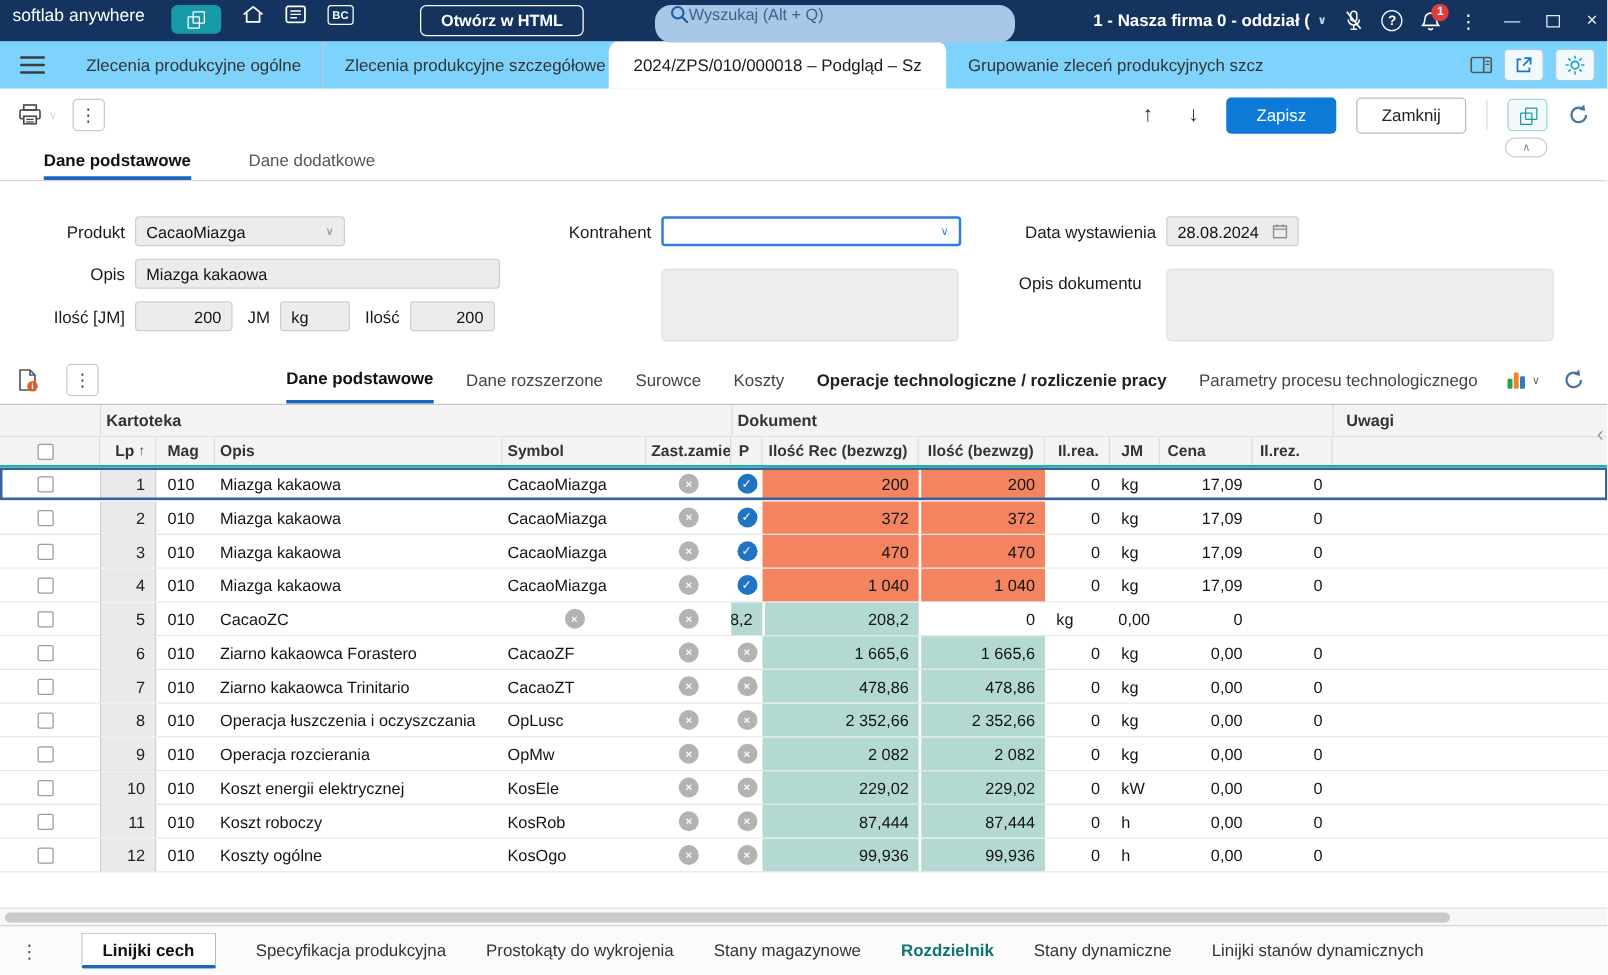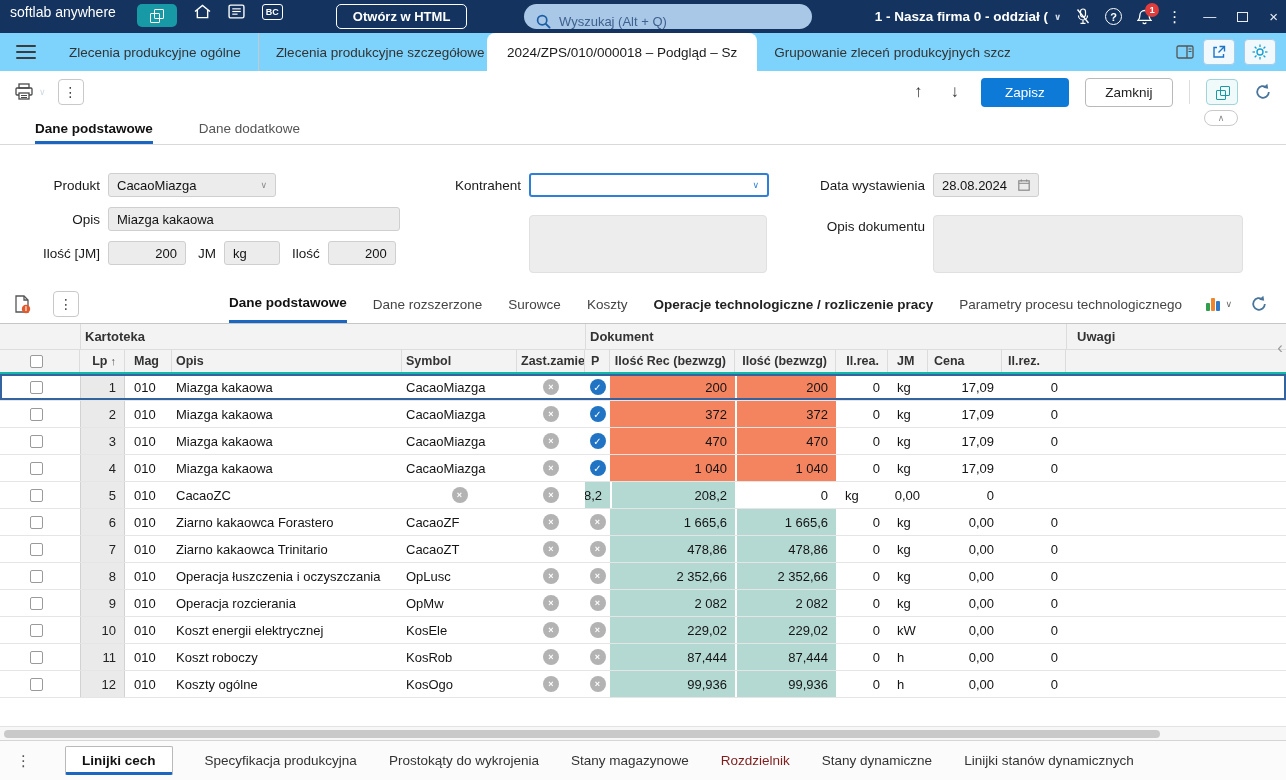--- a/index.html
+++ b/index.html
@@ -13,21 +13,21 @@
   .appname{color:#fff;font-size:14px;margin-right:4px}
   .teal-btn{width:40px;height:23px;background:var(--teal,#1899a6);border:none;border-radius:5px;display:flex;align-items:center;justify-content:center;cursor:pointer}
   .copy-glyph{position:relative;width:13px;height:13px;display:inline-block}
   .copy-glyph::before{content:"";position:absolute;left:0;top:4px;width:8px;height:8px;border:1.4px solid #fff;border-radius:1px}
   .copy-glyph::after{content:"";position:absolute;left:4px;top:0;width:8px;height:8px;border:1.4px solid #fff;border-radius:1px}
   .copy-glyph.tealc::before{border-color:var(--teal,#1899a6)}
   .copy-glyph.tealc::after{border-color:var(--teal,#1899a6)}
   .tb-ico{display:flex;align-items:center;cursor:pointer}
   .bc-badge{color:#fff;font-size:9px;font-weight:700;border:1.2px solid #fff;border-radius:3px;padding:2px 3px;cursor:pointer}
   .open-html{margin-left:36px;background:transparent;border:1.5px solid #fff;border-radius:5px;color:#fff;font-size:13px;font-weight:700;padding:4px 16px;cursor:pointer;font-family:inherit}
-  .search{position:absolute;left:524px;top:4px;width:288px;height:25px;background:var(--search-bg,#a9c7e6);border-radius:13px;display:flex;align-items:flex-end;gap:8px;padding:0 12px;cursor:text}
+  .search{position:absolute;left:524px;top:4px;width:288px;height:30px;background:var(--search-bg,#a9c7e6);border-radius:13px;display:flex;align-items:flex-start;padding:0 12px;cursor:text}
   .search-ph{color:#3e618e;font-size:13px}
   .top-right{position:absolute;right:8px;top:0;height:33px;display:flex;align-items:center;gap:15px}
   .company{color:#fff;font-size:13.5px;font-weight:600;display:flex;align-items:center;gap:6px;cursor:pointer;white-space:nowrap}
   .caret{font-size:9px;color:#cfd8e6}
   .help{width:17px;height:17px;border:1.4px solid #fff;border-radius:50%;color:#fff;font-size:11px;font-weight:700;display:flex;align-items:center;justify-content:center;cursor:pointer}
   .bellwrap{position:relative;display:flex;align-items:center;cursor:pointer}
   .badge{position:absolute;top:-6px;right:-7px;min-width:14px;height:14px;background:var(--badge-red,#e03c3c);border-radius:7px;color:#fff;font-size:9.5px;font-weight:700;display:flex;align-items:center;justify-content:center;padding:0 3px}
   .kebab-top{color:#fff;font-size:15px;cursor:pointer}
   .winctl{color:#e8edf5;font-size:13px;cursor:pointer;margin-left:6px}
   .maxbox{width:11px;height:10px;border:1.4px solid #e8edf5}
@@ -75,21 +75,21 @@
   .input{display:flex;align-items:center;height:24px;background:#ececec;border:1px solid #cfcfcf;border-radius:3px;padding:0 8px;font-size:13px;color:#111;cursor:text;white-space:nowrap;overflow:hidden}
   .input.num{justify-content:flex-end}
   .input .caret{margin-left:auto;color:#8a8a8a}
   .combo-focus{background:#fff;border:2px solid #2e7fd8}
   .combo-focus .caret{color:#2e7fd8}
   .w168{width:168px}.w290{width:292px}.w76{width:78px}.w54{width:56px}.w66{width:68px}.w238{width:240px}.w104{width:106px}
   .cal{margin-left:auto;display:flex}
   .textarea{background:#ededed;border:1px solid #e0e0e0;border-radius:4px;cursor:text}
   .ta-b{position:absolute;left:74px;top:42px;width:238px;height:58px}
   .ta-c{position:absolute;left:118px;top:42px;width:310px;height:58px}
-  .lbl2{position:absolute;left:0;top:46px;width:110px;text-align:right;font-size:13.5px;color:#1a1a1a}
+  .lbl2{position:absolute;left:0;top:46px;width:110px;text-align:left;font-size:13.5px;color:#1a1a1a}
 
   
   .subtoolbar{height:38px;display:flex;align-items:center;padding:0 14px;gap:22px;flex:0 0 auto;background:#fff}
   .dtabs{display:flex;gap:26px;margin-left:128px;align-self:stretch;align-items:stretch}
   .dtab{font-size:13.5px;color:#444;display:flex;align-items:center;cursor:pointer;white-space:nowrap}
   .dtab.active{color:#111;font-weight:700;border-bottom:3px solid var(--accent-blue,#1a66c0)}
   .dtab.semib{font-weight:700;color:#222}
   .sub-right{margin-left:auto;display:flex;align-items:center;gap:18px;margin-right:4px}
   .chart{display:flex;align-items:flex-end;gap:1px;cursor:pointer}
   .chart i{display:inline-block;width:4px;border-radius:1px}
@@ -127,21 +127,21 @@
   .icoC{width:16px;height:16px;border-radius:50%;background:#2174c4;color:#fff;font-size:10px;font-weight:700;display:flex;align-items:center;justify-content:center}
   .g-chevron{position:absolute;right:3px;top:14px;color:#9a9a9a;font-size:17px;cursor:pointer}
 
   
   .hscroll{height:14px;background:#f7f7f7;border-top:1px solid #e2e2e2;position:relative;flex:0 0 auto;cursor:pointer}
   .thumb{position:absolute;left:4px;top:3px;height:8px;width:calc(100% - 130px);background:#c9c9c9;border-radius:4px}
   .bottombar{height:40px;background:#fbfbfb;border-top:1px solid #d5d5d5;display:flex;align-items:center;padding:0 10px;gap:32px;flex:0 0 auto}
   .kebab-b{color:#555;font-size:15px;cursor:pointer;margin:0 2px 0 6px}
   .btab{font-size:13.5px;color:#333;cursor:pointer;white-space:nowrap}
   .btab.active{background:#fff;border:1px solid #b9b9b9;border-bottom:3px solid var(--accent-blue,#1a66c0);border-radius:2px;padding:6px 16px 4px;font-weight:700;color:#111}
-  .btab.semib{font-weight:400;color:#7f1d1d}
+  .btab.semib{font-weight:700;color:#0f766e}
 </style>
 </head>
 <body>
 
 <div class="app">
 
   <header class="topbar">
     <div class="top-left">
       <span class="appname">softlab anywhere</span>
       <button class="teal-btn">

